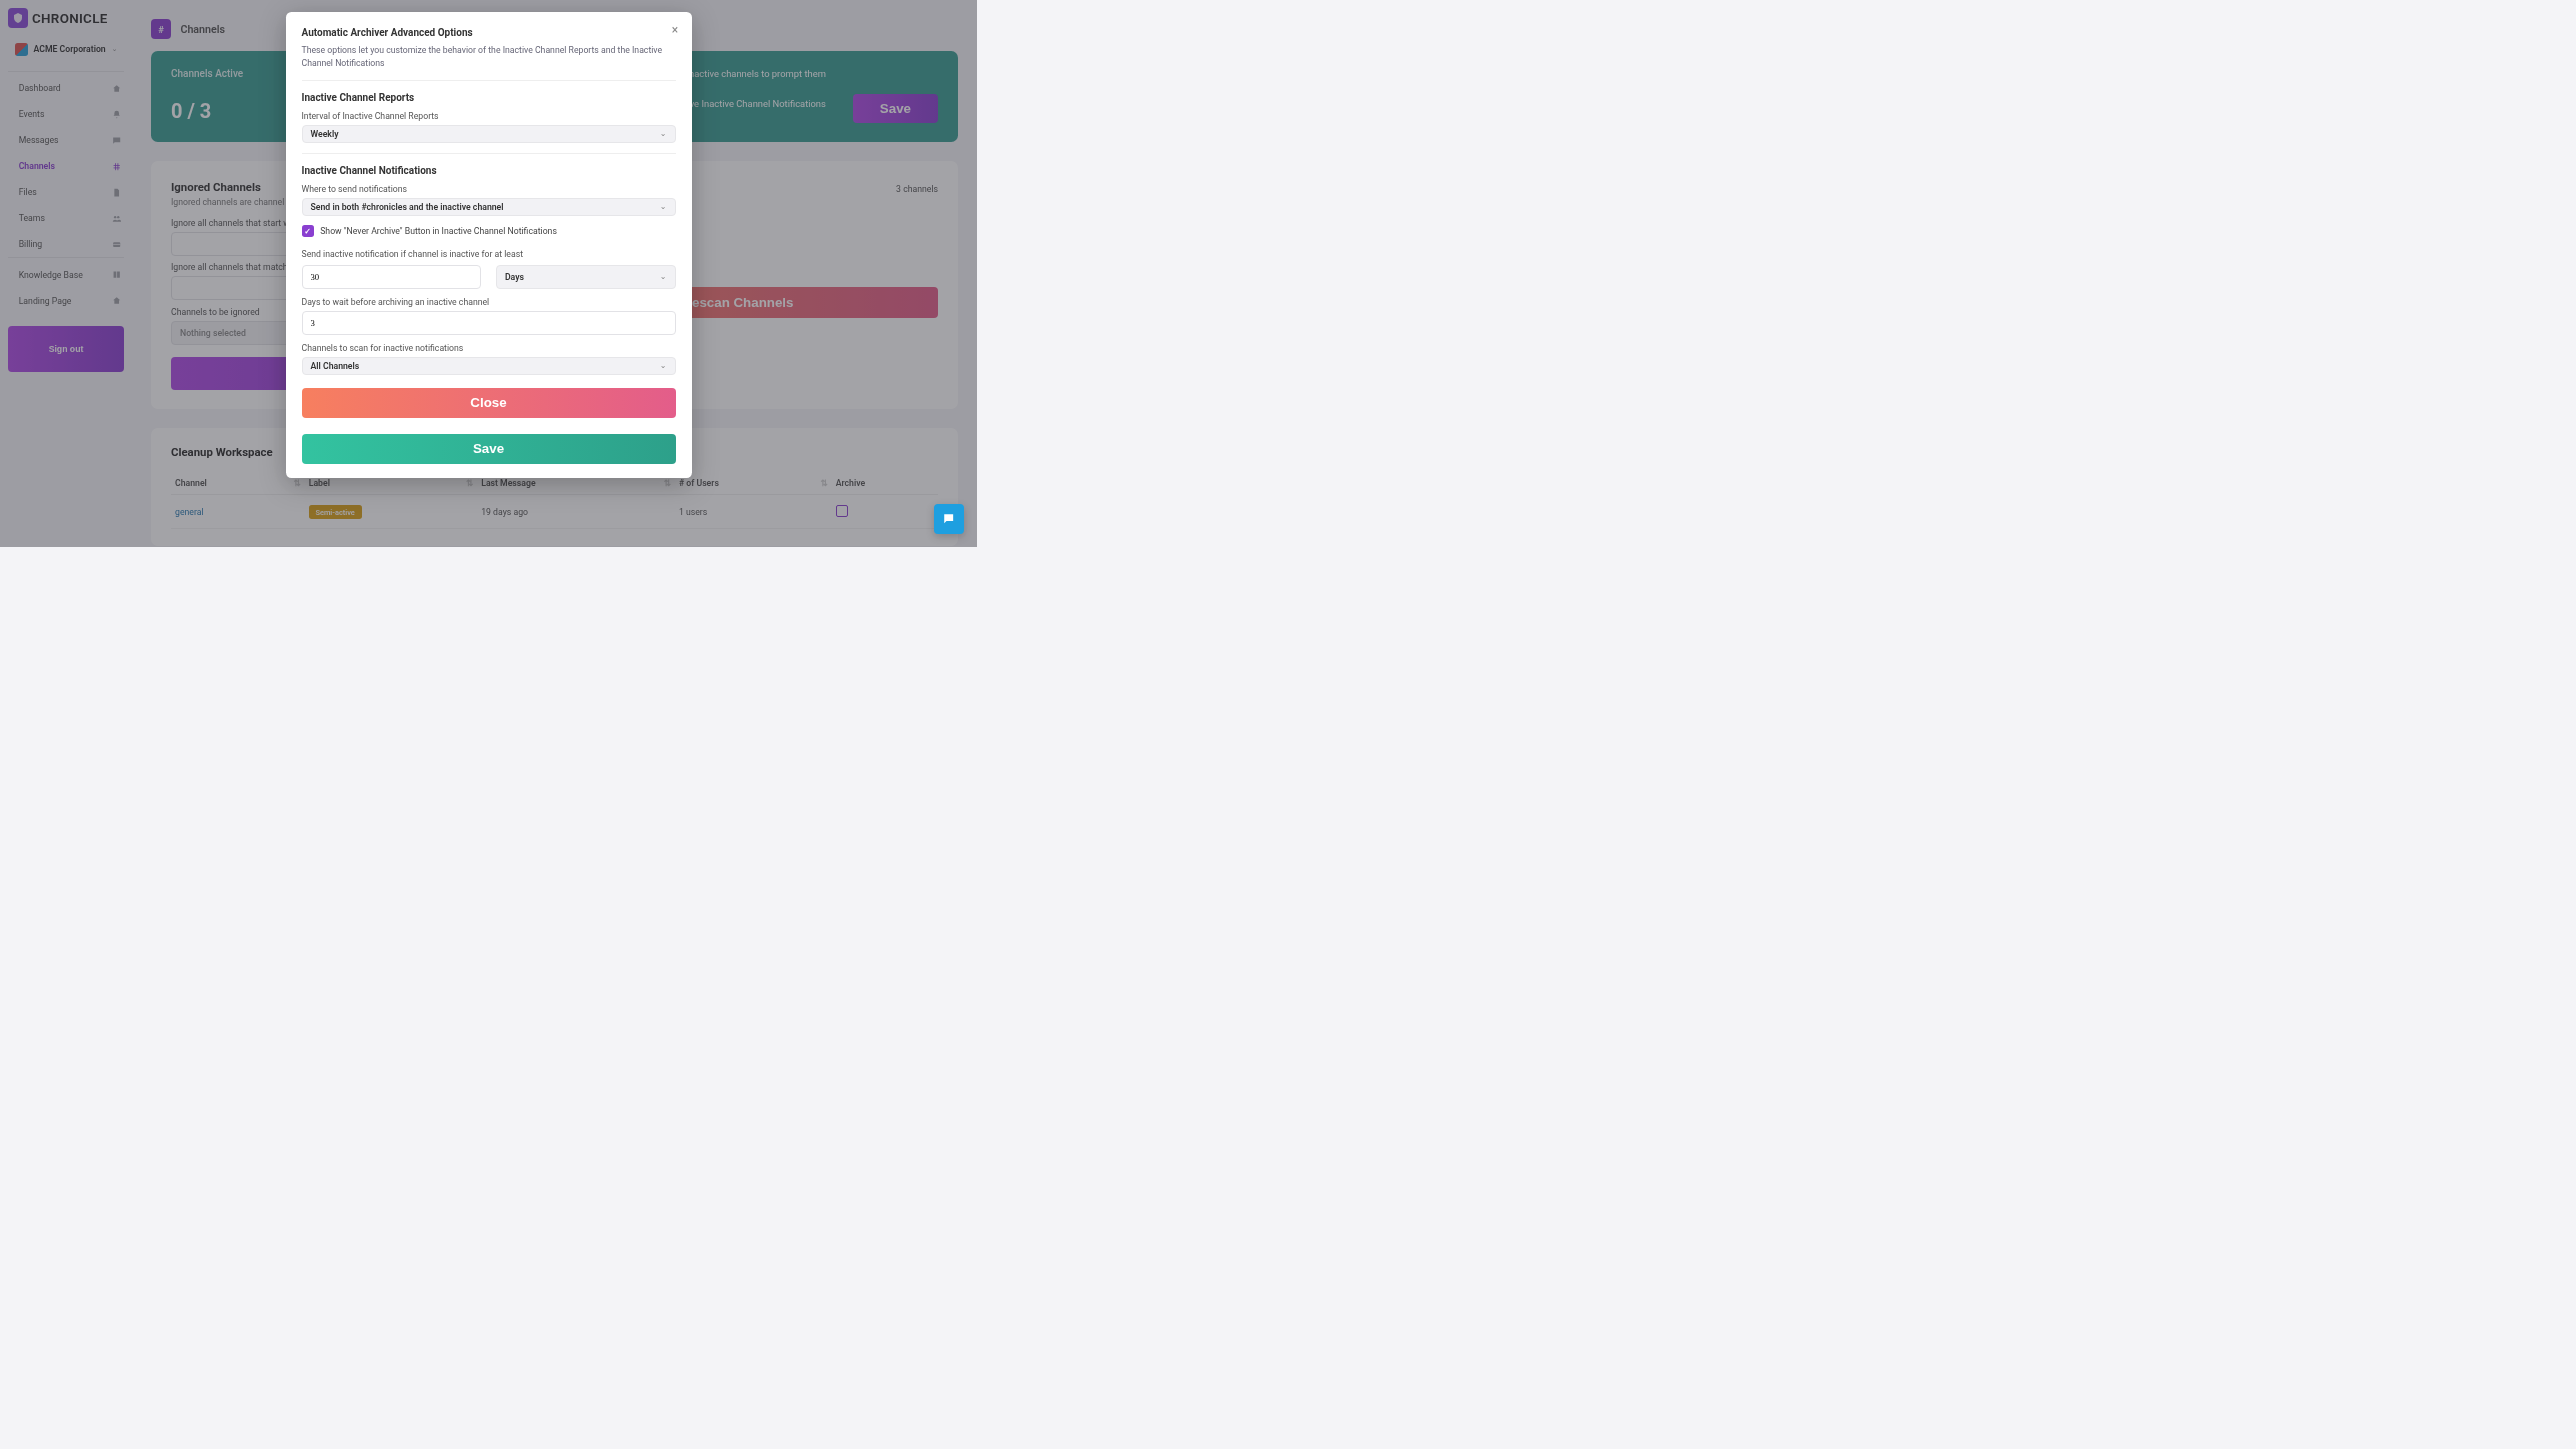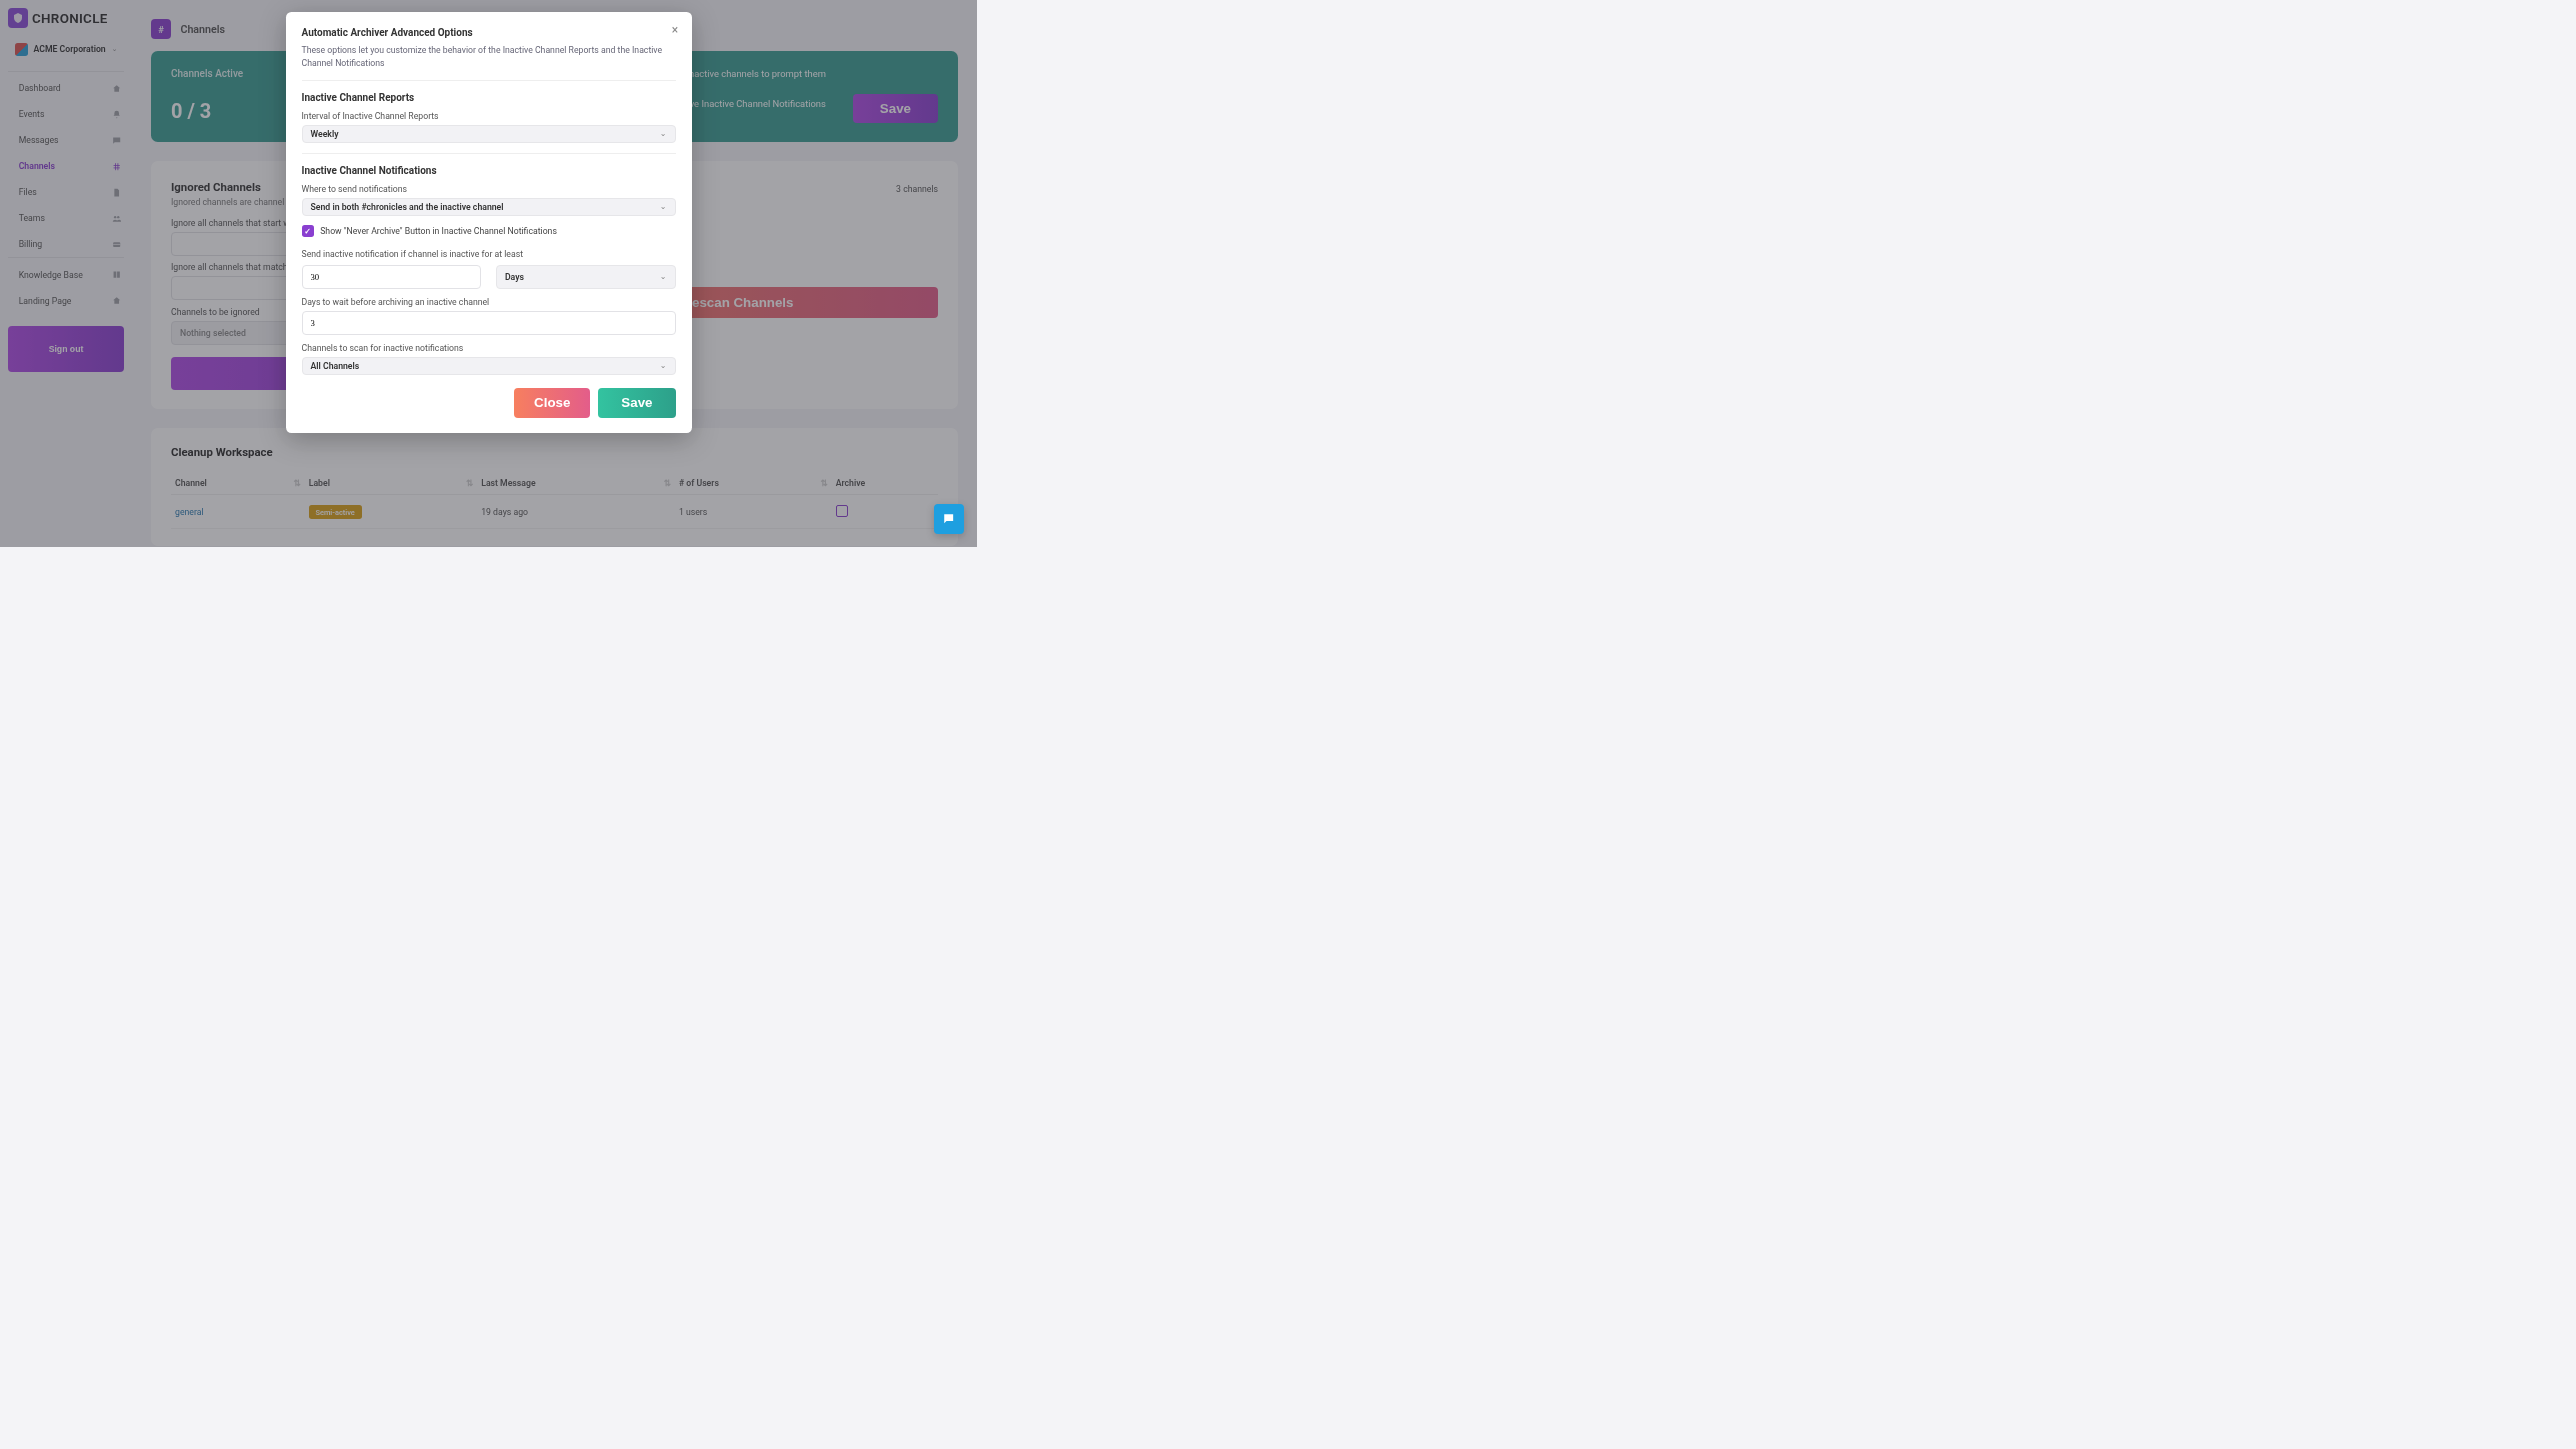--- a/index.html
+++ b/index.html
@@ -159,21 +159,21 @@
 .modal h3 { font-size:10px;font-weight:700;color:#333;margin-bottom:5.4px; }
 .mlabel { font-size:8.7px;color:#555;margin:8px 0 4px; }
 .msel { background:#f2f2f5;border:0.7px solid #e6e6e9;border-radius:4px;padding:3px 8px;display:flex;justify-content:space-between;align-items:center;cursor:pointer; }
 .msel .sel-text { font-weight:600;color:#333;font-size:8.7px; }
 .chevron { color:#888;font-size:8px; }
 .mcbrow { display:flex;align-items:center;gap:6.7px;margin-top:9.4px; }
 .mcb { width:12px;height:12px;border-radius:2.7px;background:#8a3fd0;display:flex;align-items:center;justify-content:center;color:#fff;font-size:8px;font-weight:bold; }
 .mrow2 { display:flex;gap:14.8px;margin-top:5.4px; }
 .mrow2 > * { flex:1; }
 .minput { width:100%;border:0.7px solid #e2e2e6;border-radius:4px;padding:6px 8px;font-size:8.7px;font-family:Liberation Serif, serif; }
-.mactions { display:flex;justify-content:flex-end;gap:8px;margin-top:13.4px; }
+.mactions { display:flex;gap:16px;margin-top:13.4px;flex-direction:column; }
 .btn-close { background:linear-gradient(90deg,#f77f5f,#e35d8a);color:#fff;border:none;padding:7.4px 20px;border-radius:4px;font-weight:600;cursor:pointer; }
 .btn-save { background:linear-gradient(90deg,#33c3a0,#2da08a);color:#fff;border:none;padding:7.4px 23px;border-radius:4px;font-weight:600;cursor:pointer; }
 .chat-fab {
   position:absolute;right:13.4px;bottom:13.4px;width:29.5px;height:29.5px;background:#1e9fe0;border-radius:4px;
   display:flex;align-items:center;justify-content:center;color:#fff;cursor:pointer;box-shadow:0 2.7px 8px rgba(0,0,0,0.2);
 }
 .icon svg, svg.icon { width:9.4px;height:9.4px;display:block;fill:currentColor; }
 </style>
 </head>
 <body>

